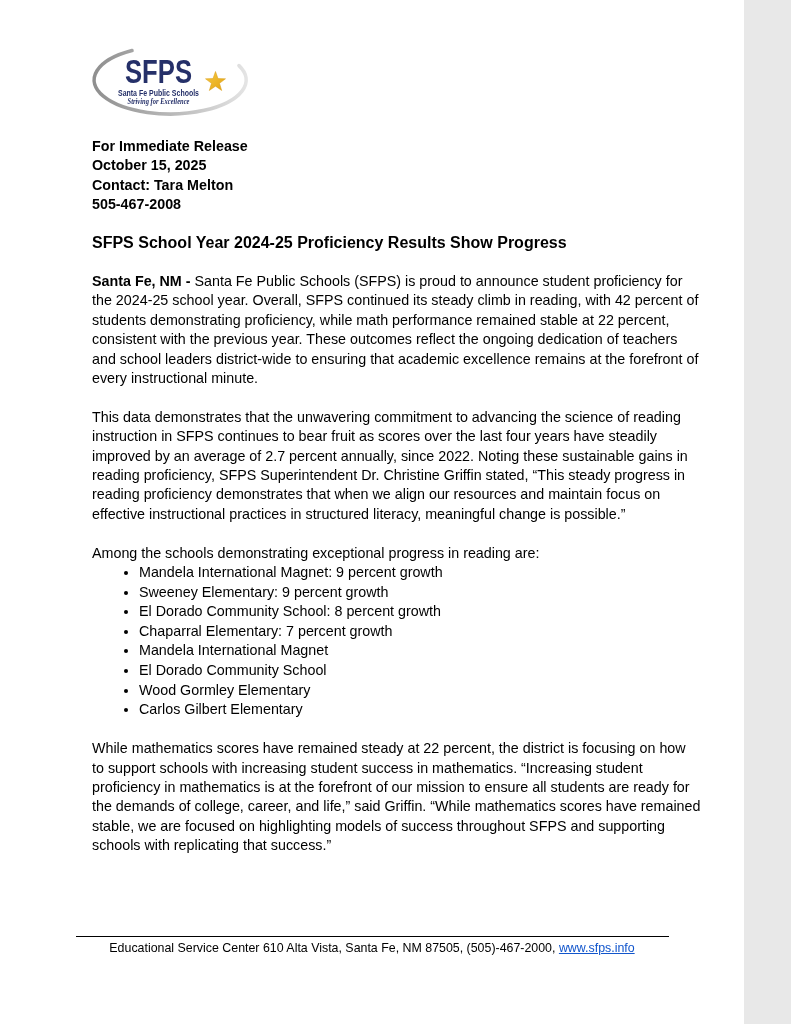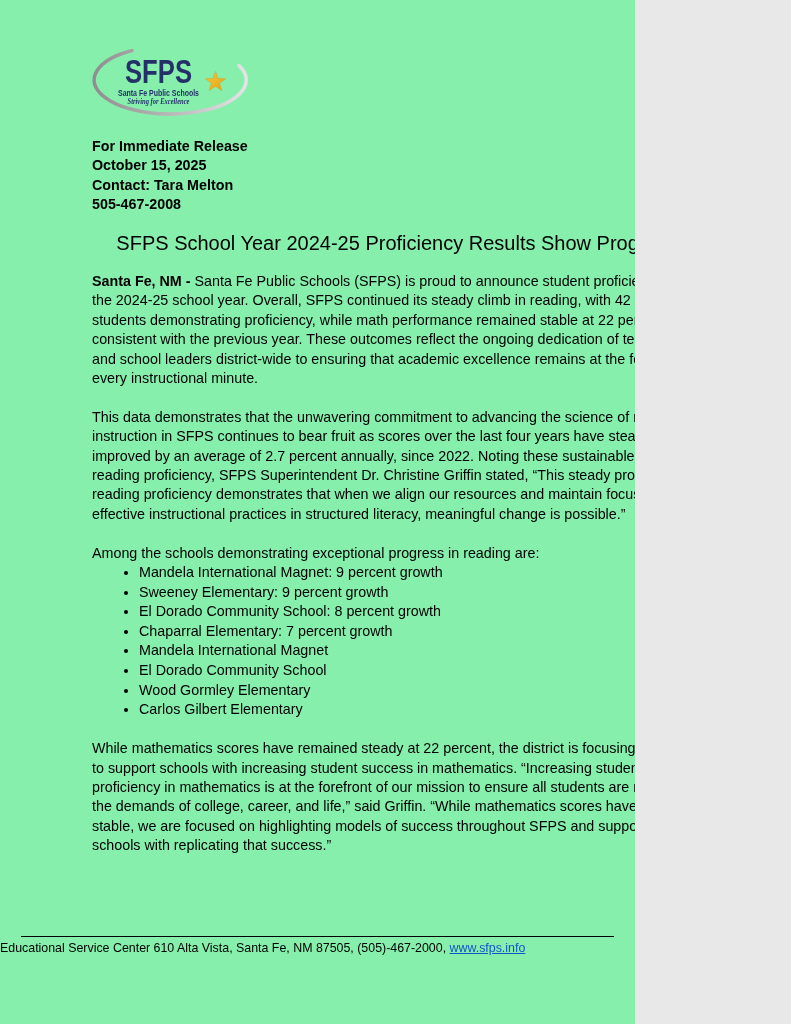--- a/index.html
+++ b/index.html
@@ -1,21 +1,21 @@
 <!DOCTYPE html>
 <html><head>
 <meta charset="utf-8">
 <style>
   * { margin: 0; padding: 0; box-sizing: border-box; }
   html, body { background: #e8e8e8; }
   .page {
     position: relative;
-    width: 635px;
+    width: 744px;
     height: 1024px;
-    background: #86efac;
+    background: #ffffff;
     font-family: "Liberation Sans", sans-serif;
     color: #000000;
     overflow: hidden;
   }
   .logo-wrap {
     position: absolute;
     left: 90px;
     top: 38px;
     width: 175px;
     height: 85px;
@@ -46,39 +46,39 @@
     width: 609px;
     font-size: 14.3px;
     line-height: 19.4px;
   }
   .release-block {
     margin-top: 125px;
     font-weight: bold;
   }
   .doc-title {
     margin-top: 18px;
-    font-size: 20px;
-    font-weight: normal;
+    font-size: 16px;
+    font-weight: bold;
     line-height: 20px;
-    text-align: center;
+    text-align: left;
   }
   .para { margin-top: 19.4px; }
   .lead-bold { font-weight: bold; }
   ul.school-list {
     list-style: disc;
     margin: 0;
     padding-left: 47px;
   }
   ul.school-list li { line-height: 19.6px; }
   .footer {
     position: absolute;
     left: 0;
     right: 0;
     top: 936px;
-    text-align: left;
+    text-align: center;
     font-size: 12.4px;
     line-height: 15.6px;
   }
   .footer-rule {
     width: 593px;
     margin: 0 auto 4px auto;
     border-top: 1.6px solid #000000;
   }
   .footer-link {
     color: #1155cc;

